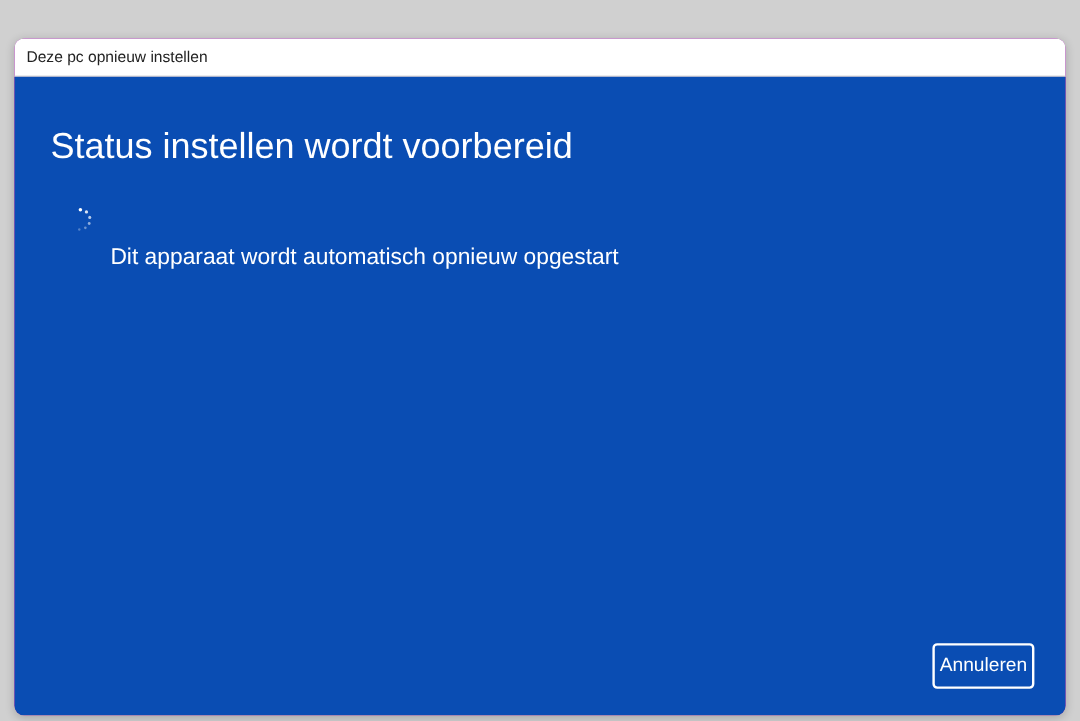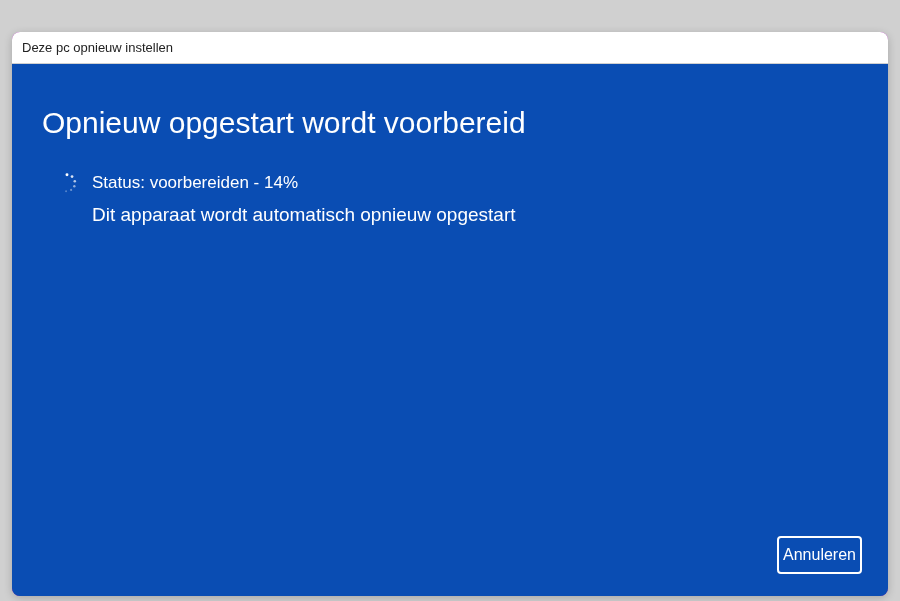--- a/index.html
+++ b/index.html
@@ -99,33 +99,32 @@
     }
   </style>
 </head>
 <body>
 
 <div class="window">
   <div class="titlebar">
     <span>Deze pc opnieuw instellen</span>
   </div>
   <div class="content">
-    <div class="heading">Opnieuw opgestart wordt voorbereid</div>
+    <div class="heading">Status instellen wordt voorbereid</div>
 
     <div class="status-row">
       <div class="spinner">
         <svg viewBox="0 0 24 24">
           <circle cx="12" cy="3" r="1.6" fill="#fff" opacity="1"></circle>
           <circle cx="17.5" cy="5" r="1.5" fill="#fff" opacity="0.85"></circle>
           <circle cx="20.5" cy="10" r="1.4" fill="#fff" opacity="0.7"></circle>
           <circle cx="20" cy="15.5" r="1.3" fill="#fff" opacity="0.55"></circle>
           <circle cx="16.5" cy="19.5" r="1.2" fill="#fff" opacity="0.4"></circle>
           <circle cx="11" cy="21" r="1.1" fill="#fff" opacity="0.3"></circle>
         </svg>
       </div>
-      <div class="status-text">Status: voorbereiden - 14%</div>
     </div>
 
     <div class="info-text">Dit apparaat wordt automatisch opnieuw opgestart</div>
 
     <button class="cancel-button">Annuleren</button>
   </div>
 </div>
 
 </body></html>

